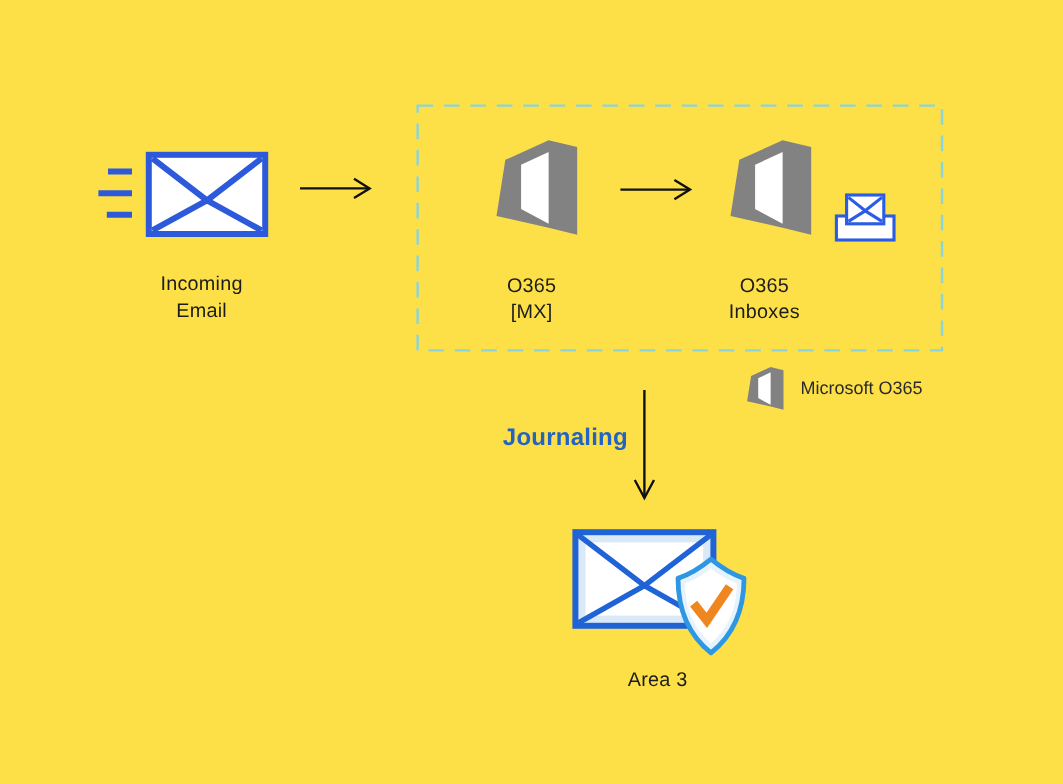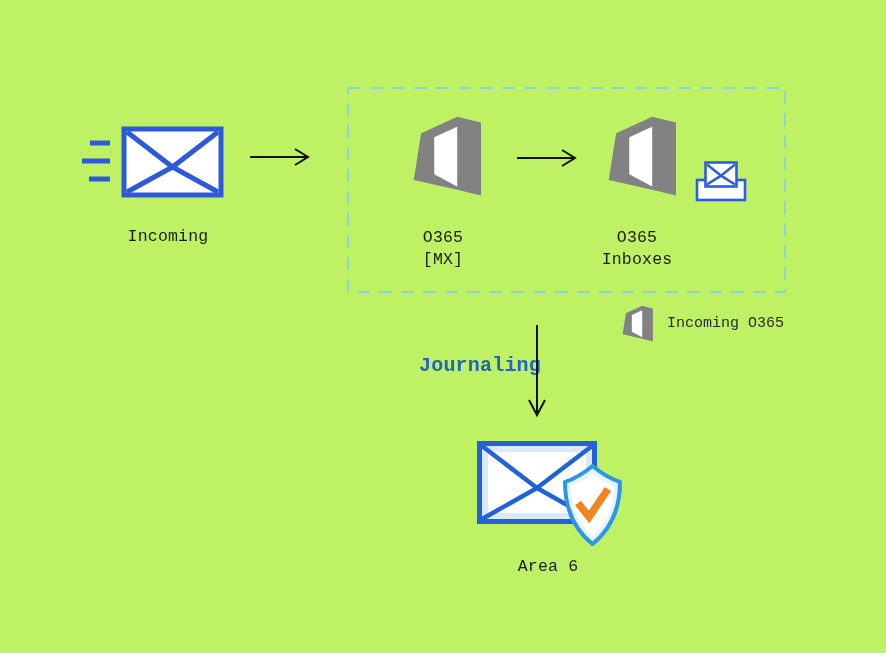--- a/index.html
+++ b/index.html
@@ -1,20 +1,20 @@
 <!DOCTYPE html>
 <html style="--royal-blue: #2D5ADB; --inbox-blue: #2B5CE4; --office-gray: #828282; --dash-teal: #8AD4DB; --journaling-blue: #2363C4; --area1-border-blue: #2063D6; --area1-fill-blue: #D9E9F7; --shield-blue: #2E97E3; --shield-fill: #E6F2FC; --check-orange: #F0861F; --arrow-black: #111111; --text-black: #1C1C1C;"><head>
 <meta charset="utf-8">
 <style>
   html,body{margin:0;padding:0;background:#ffffff;}
   #canvas{
     position:relative;
     width:886px;height:653px;
-    background:#bef264;
-    font-family:Liberation Mono, monospace;
+    background:#fde047;
+    font-family:Liberation Sans, sans-serif;
     overflow:hidden;
   }
   .abs{position:absolute;}
   .node-label{
     color:var(--text-black);
     font-size:16.5px;
     line-height:22px;
     text-align:center;
     letter-spacing:.2px;
   }
@@ -53,20 +53,21 @@
       <line class="st-royal" x1="11" y1="57" x2="32" y2="57" stroke-width="5"></line>
       <rect class="st-royal" x="46" y="7" width="97" height="66" fill="#ffffff" stroke-width="5"></rect>
       <path class="st-royal" d="M49 10 L94.5 45 L140 10" stroke-width="5" stroke-linejoin="miter"></path>
       <path class="st-royal" d="M49 70 L94.5 45" stroke-width="5"></path>
       <path class="st-royal" d="M140 70 L94.5 45" stroke-width="5"></path>
     </g>
   </svg>
 
   <div class="abs node-label" style="left:106px;top:226px;width:124px;">
     <div>Incoming</div>
+    <div>Email</div>
   </div>
 
   <svg class="abs" style="left:246px;top:147px;" width="70" height="20" viewBox="0 0 70 20">
     <g fill="none" class="st-arrow" stroke="var(--arrow-black)" stroke-width="2">
       <line x1="4" y1="10" x2="61" y2="10"></line>
       <polyline points="49,2 62,10 49,18"></polyline>
     </g>
   </svg>
 
   <svg class="abs" style="left:346px;top:86px;" width="442" height="209" viewBox="0 0 442 209">
@@ -107,21 +108,21 @@
 
   <div class="abs node-label" style="left:587px;top:227px;width:100px;">
     <div>O365</div>
     <div>Inboxes</div>
   </div>
 
   <svg class="abs" style="left:620px;top:304px;" width="37" height="40" viewBox="0 0 100 100">
     <polygon class="f-gray" points="16,21 60,1 89,8 89,97 60,90 7,78"></polygon>
     <polygon fill="#ffffff" points="32,26 60,13 60,86 32,71"></polygon>
   </svg>
-  <div class="abs legend-label" style="left:667px;top:315px;">Incoming O365</div>
+  <div class="abs legend-label" style="left:667px;top:315px;">Microsoft O365</div>
 
   <div class="abs journaling-label" style="left:419px;top:354px;">Journaling</div>
 
   <svg class="abs" style="left:525px;top:322px;" width="26" height="100" viewBox="0 0 26 100">
     <g fill="none" stroke="var(--arrow-black)" stroke-width="2">
       <line x1="12" y1="3" x2="12" y2="92"></line>
       <polyline points="4,78 12,93 20,78"></polyline>
     </g>
   </svg>
 
@@ -133,16 +134,16 @@
     <path class="st-a1" d="M7 82 L62 51" fill="none" stroke-width="4.5"></path>
     <path class="st-a1" d="M117 82 L62 51" fill="none" stroke-width="4.5"></path>
 
     <path class="st-shield f-shieldfill" d="M90 45 C99 42 109 36 117.5 29 C126 36 136 42 145 45 C145 66 140 89 117.5 107 C95 89 90 66 90 45 Z" stroke-width="4" stroke-linejoin="round"></path>
     <path d="M96 49 C103 46.5 111 42 117.5 36.5 C124 42 132 46.5 139 49 C139 65 135 84 117.5 99 C100 84 96 65 96 49 Z" fill="#ffffff"></path>
 
     <polyline class="st-check" points="103,66 114,80 133,52" fill="none" stroke-width="7.5" stroke-linecap="butt" stroke-linejoin="miter"></polyline>
   </svg>
 
   <div class="abs node-label" style="left:462px;top:556px;width:172px;">
-    <div>Area 6</div>
+    <div>Area 3</div>
   </div>
 
 </div>
 
 </body></html>

